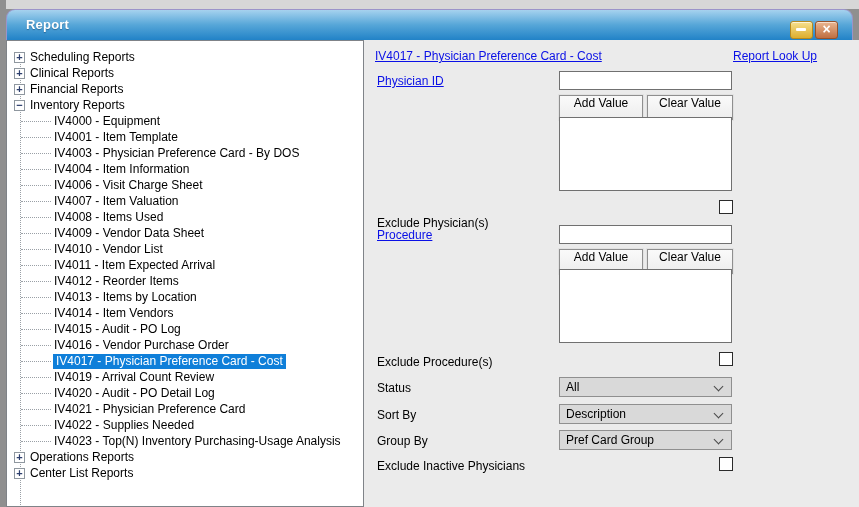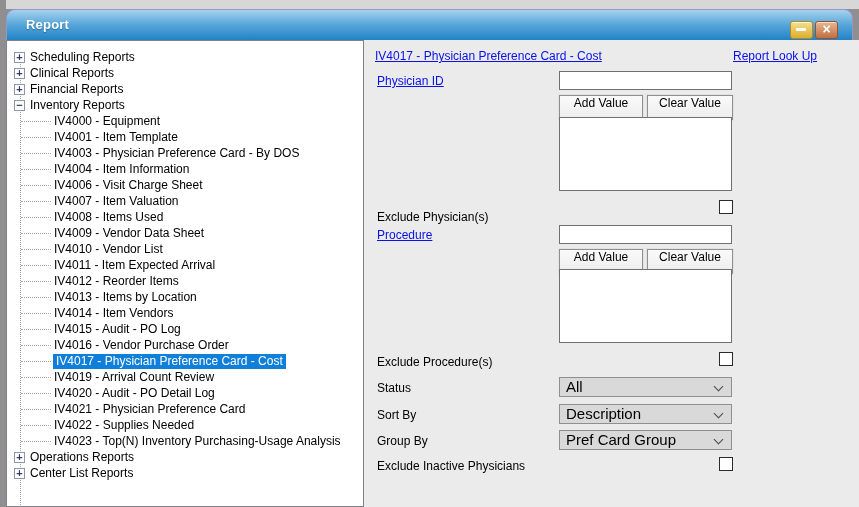--- a/index.html
+++ b/index.html
@@ -42,21 +42,21 @@
   .abs{position:absolute;}
   .flabel{font-size:12px;color:#000;line-height:15px;}
   .tbox{position:absolute;width:173px;height:19px;box-sizing:border-box;border:1px solid #707070;background:#fff;
     font-family:"Liberation Sans",sans-serif;font-size:12px;padding:0 3px;}
   .listbox{position:absolute;width:173px;height:74px;box-sizing:border-box;border:1px solid #707070;background:#fff;}
   .btn{position:absolute;height:25px;box-sizing:border-box;border:1px solid #8f8f8f;
     background:linear-gradient(#fafafa,#ededed);box-shadow:0 0 0 1px #e2e2e2;
     font-size:12px;line-height:15px;text-align:center;color:#000;cursor:pointer;}
   .checkbox{position:absolute;width:14px;height:14px;box-sizing:border-box;border:1px solid #2b2b2b;background:#fff;cursor:pointer;}
   .dd{position:absolute;width:173px;height:20px;box-sizing:border-box;border:1px solid #8f8f8f;background:#d9d9d9;
-    font-size:15px;line-height:18px;padding-left:6px;color:#000;cursor:pointer;}
+    font-size:12px;line-height:18px;padding-left:6px;color:#000;cursor:pointer;}
   .dd .chev{position:absolute;right:9px;top:5px;width:6px;height:6px;border-right:1px solid #4a4a4a;
     border-bottom:1px solid #4a4a4a;transform:rotate(45deg);}
 </style>
 </head>
 <body>
 
 <div class="stage">
   <div class="top-strip"></div>
 
   <div class="titlebar">
@@ -186,21 +186,21 @@
 
     <div class="form-panel">
       <a class="abs" style="left:11px;top:9px;">IV4017 - Physician Preference Card - Cost</a>
       <a class="abs" style="left:369px;top:9px;">Report Look Up</a>
 
       <a class="abs" style="left:13px;top:34px;">Physician ID</a>
       <input class="tbox" style="left: 195px; top: 31px;" value="">
       <div class="btn" style="left:195px;top:55px;width:84px;">Add Value</div>
       <div class="btn" style="left:283px;top:55px;width:86px;">Clear Value</div>
       <div class="listbox" style="left:195px;top:77px;"></div>
-      <span class="flabel abs" style="left:13px;top:170px;">Exclude Physician(s)</span>
+      <span class="flabel abs" style="left:13px;top:176px;">Exclude Physician(s)</span>
       <span class="checkbox" style="left:355px;top:160px;"></span>
 
       <a class="abs" style="left:13px;top:188px;">Procedure</a>
       <input class="tbox" style="left: 195px; top: 185px;" value="">
       <div class="btn" style="left:195px;top:209px;width:84px;">Add Value</div>
       <div class="btn" style="left:283px;top:209px;width:86px;">Clear Value</div>
       <div class="listbox" style="left:195px;top:229px;"></div>
       <span class="flabel abs" style="left:13px;top:315px;">Exclude Procedure(s)</span>
       <span class="checkbox" style="left:355px;top:312px;"></span>
 

